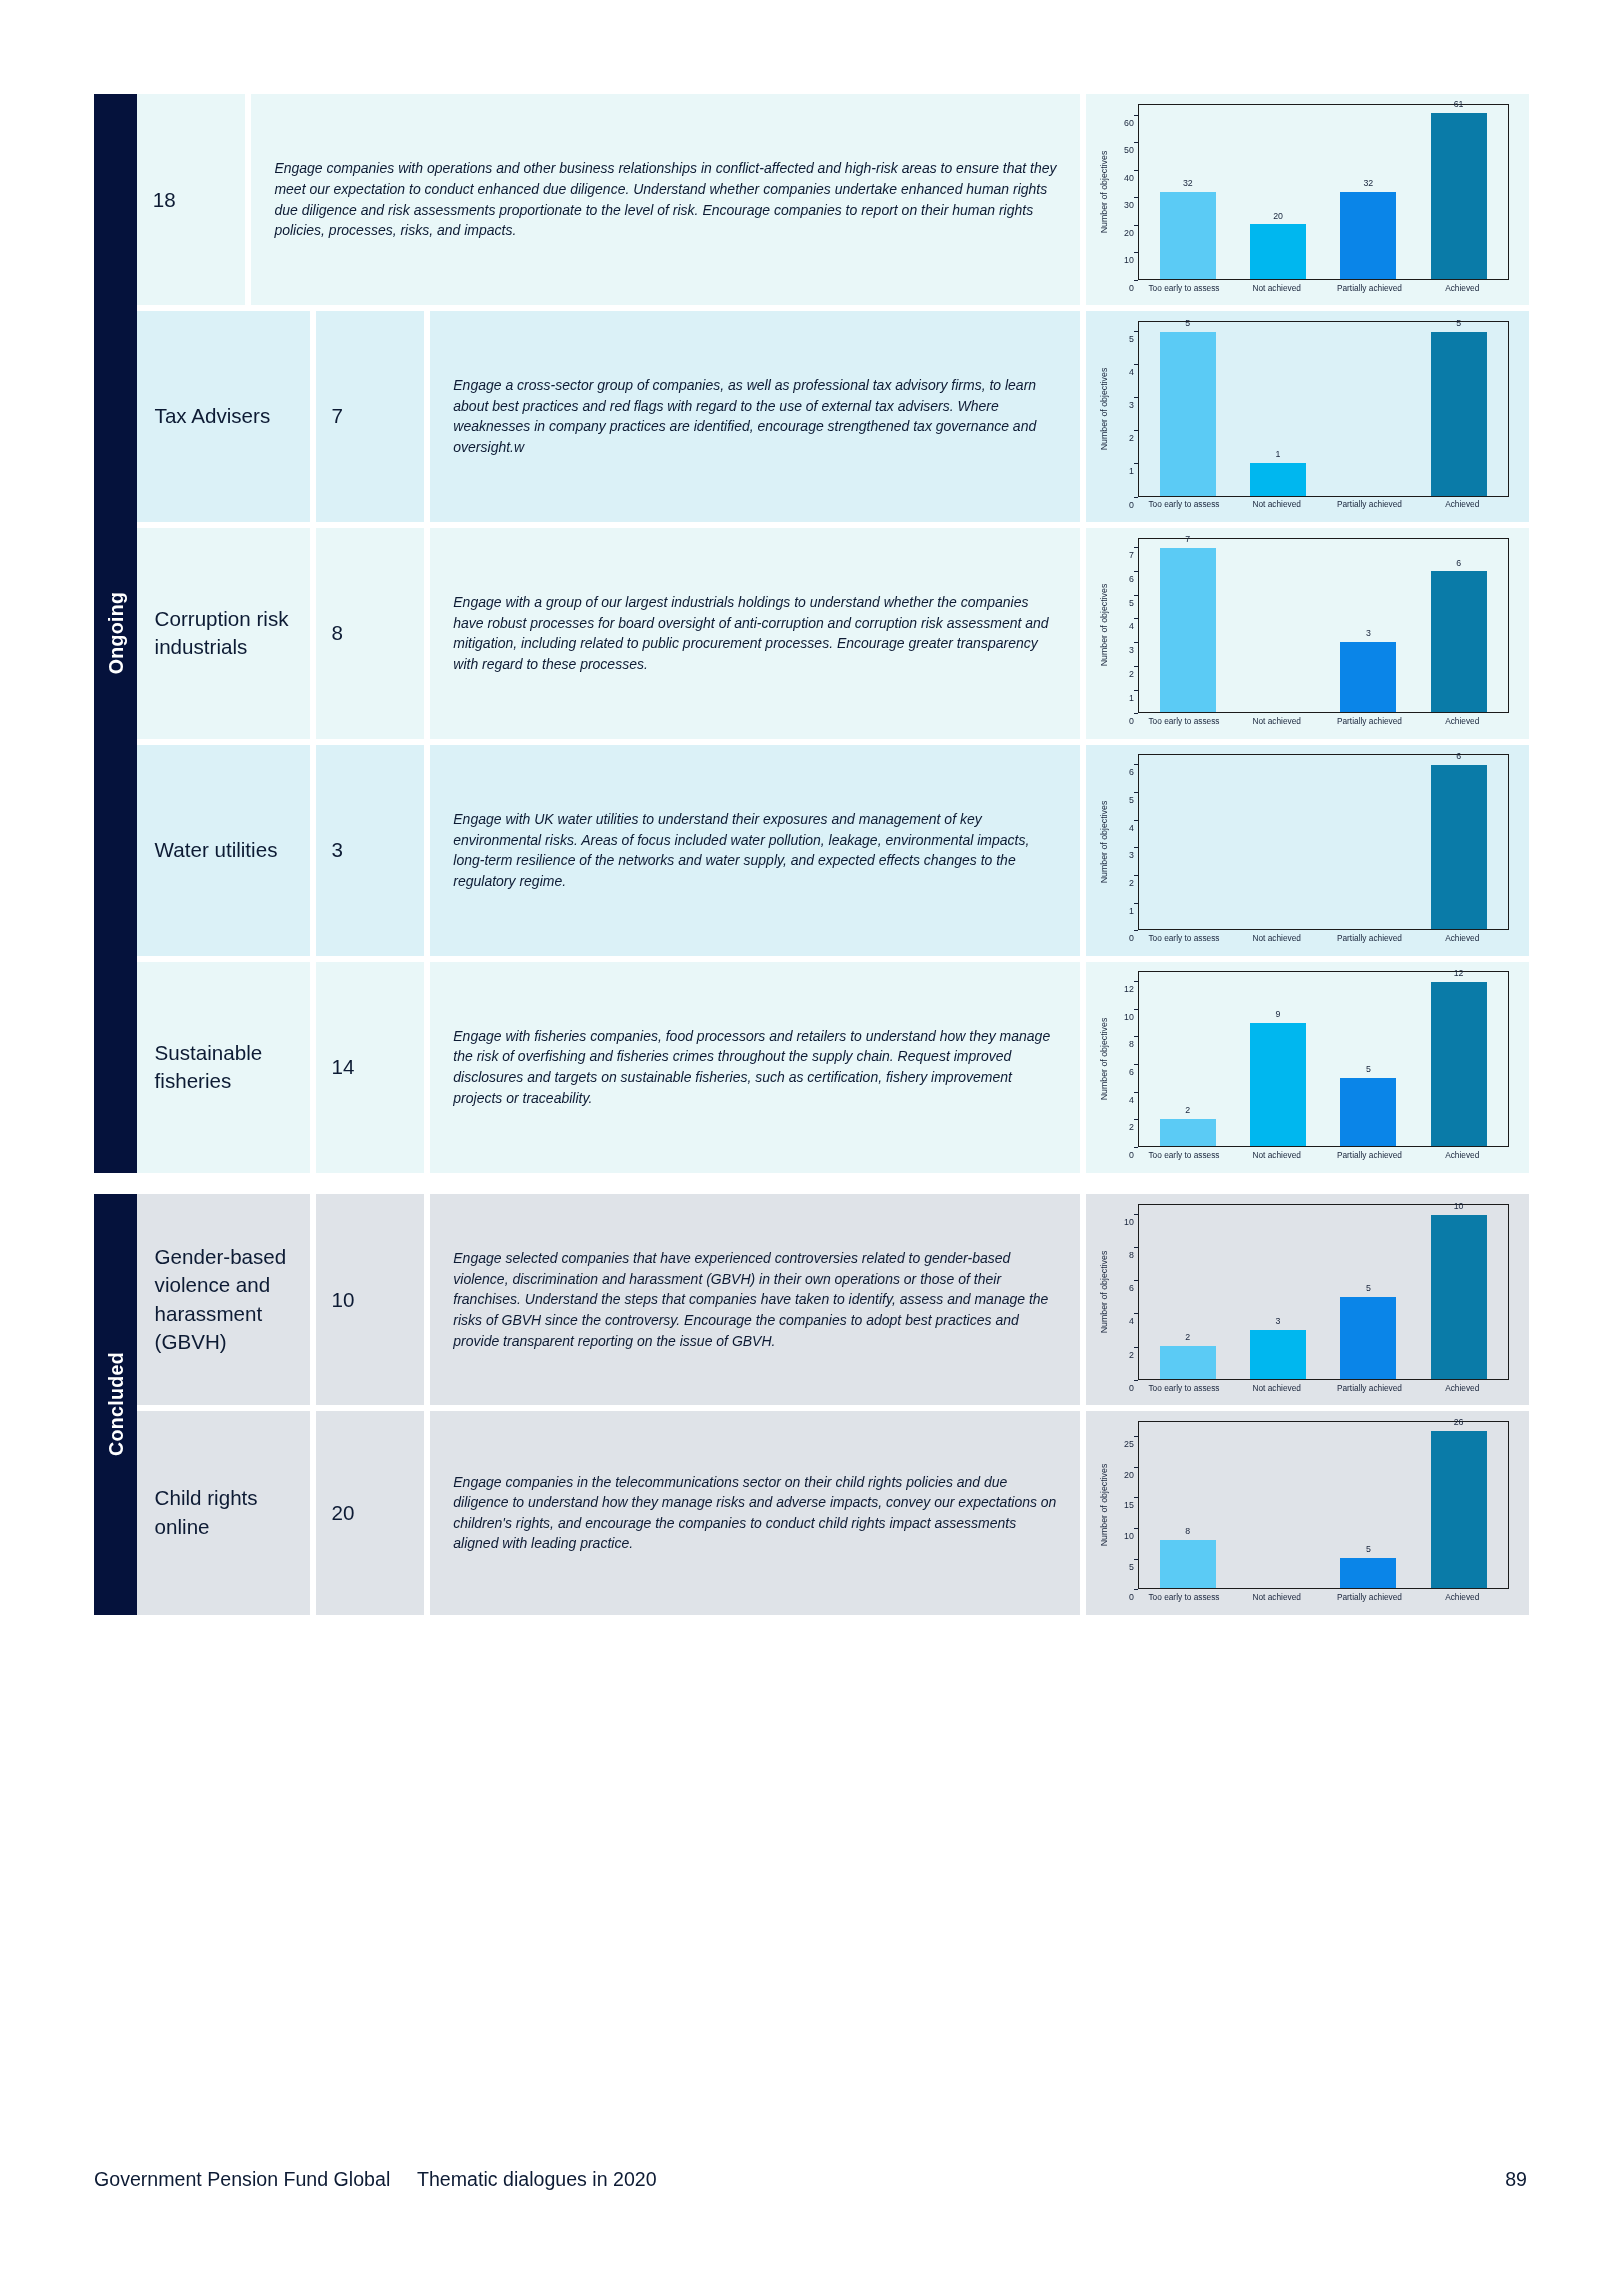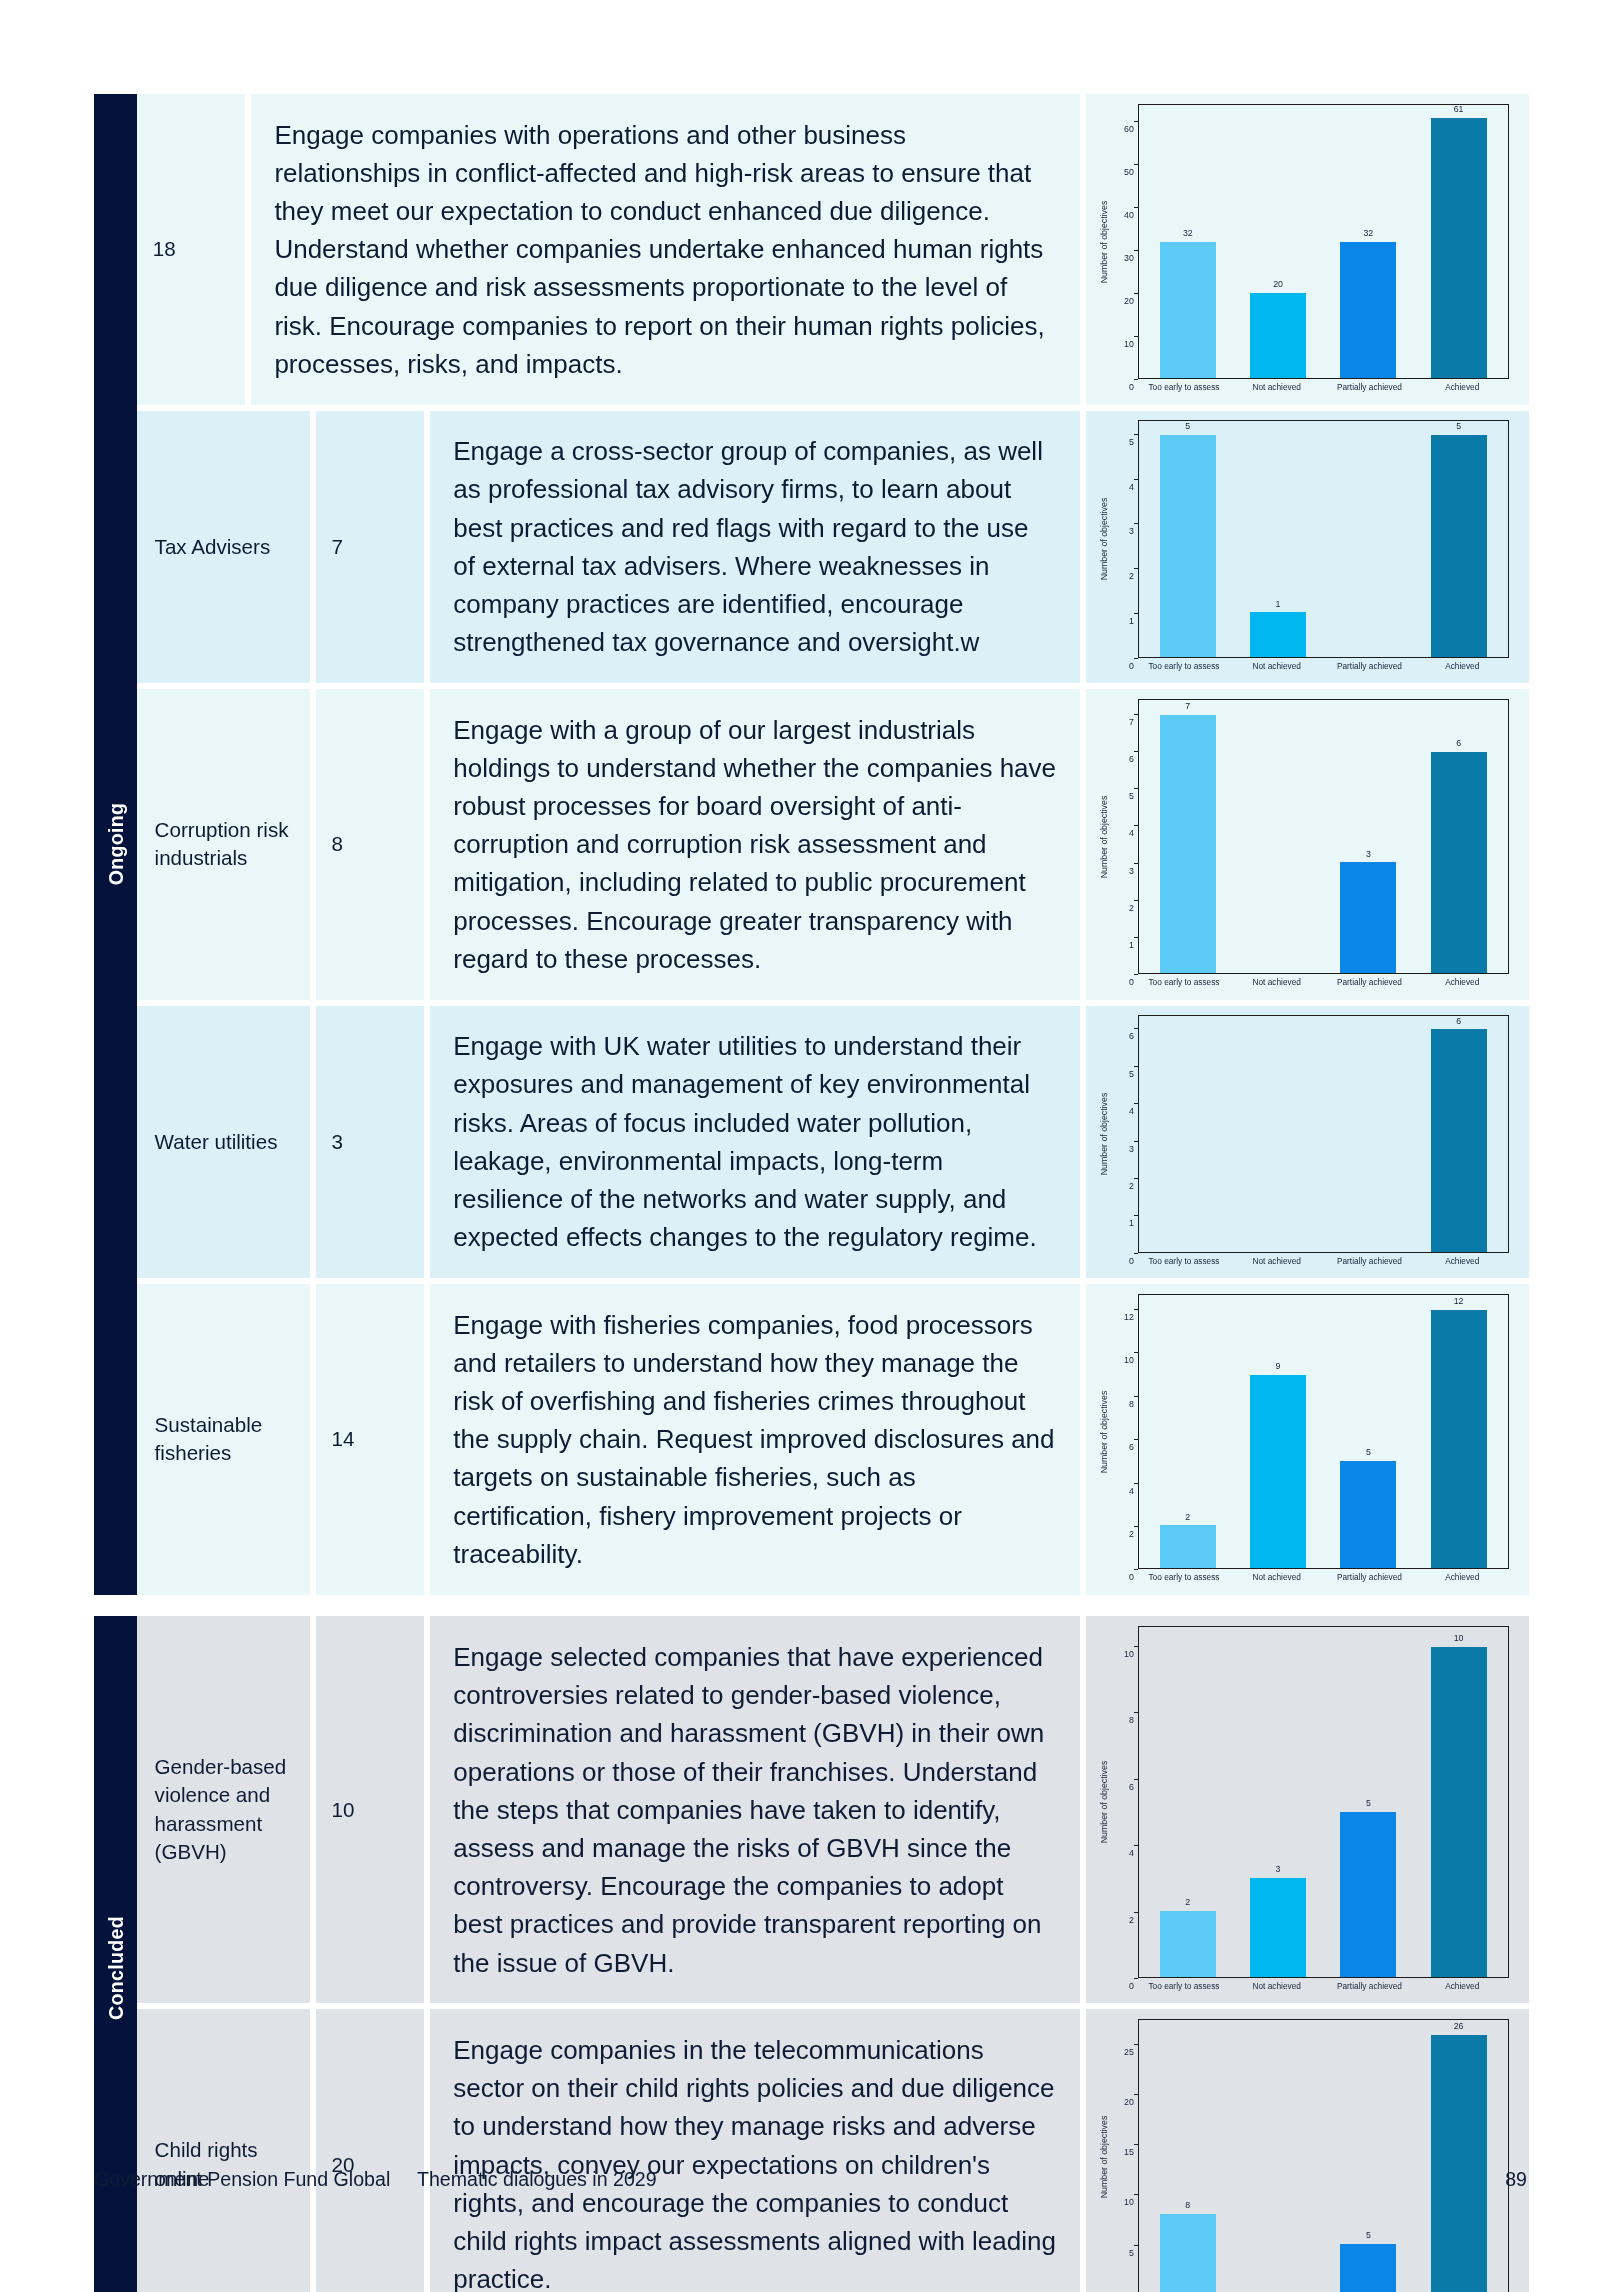--- a/index.html
+++ b/index.html
@@ -57,22 +57,23 @@
     line-height:1.38;
   }
   .c-count{
     flex:0 0 108px;
     padding:19.6px 15.7px;
     font-size:20.6px;
   }
   .c-desc{
     flex:1 1 auto;
     padding:21.6px 23.5px 21.6px 23.5px;
-    font-size:26px;
+    font-size:14px;
     line-height:1.47;
+    font-style:italic;
   }
   .c-chart{
     flex:0 0 443px;
     padding:9.8px 13.7px 7.8px 3.9px;
     align-items:center;
     justify-content:center;
   }
 
   
   .t-a .cell{background:#e9f7f8;}
@@ -576,18 +577,18 @@
                 </div>
               </div>
             </div>
           </div>
         </div>
       </div>
     </div>
 
   <div class="footer">
     <div class="f1">Government Pension Fund Global</div>
-    <div class="f2">Thematic dialogues in 2029</div>
+    <div class="f2">Thematic dialogues in 2020</div>
     <div class="f3">89</div>
   </div>
 
 </div>
 
 
 </body></html>

